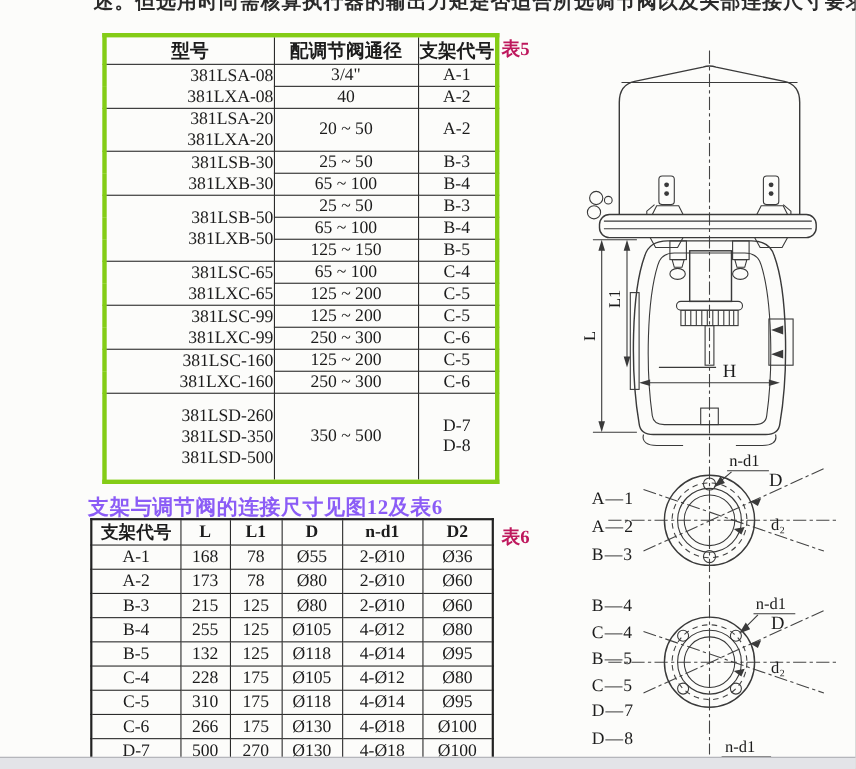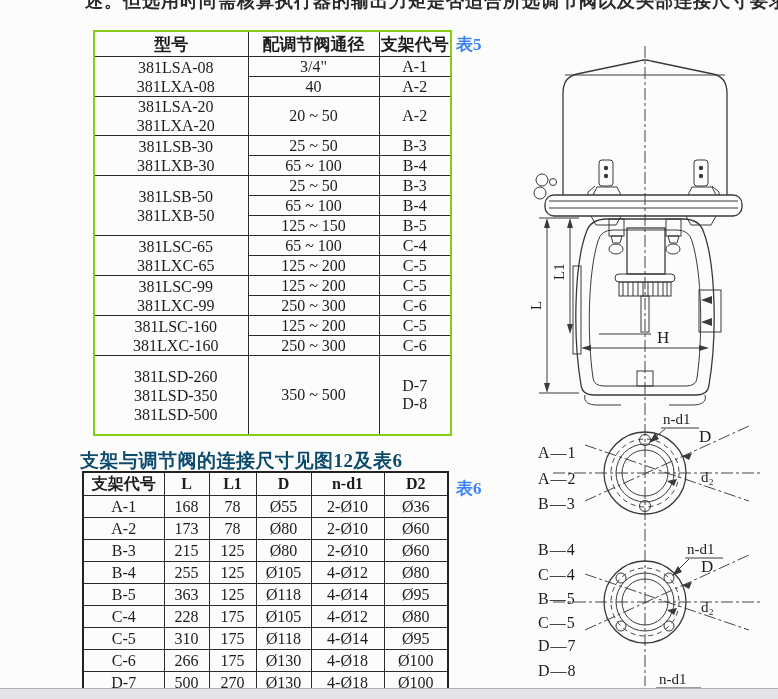--- a/index.html
+++ b/index.html
@@ -5,37 +5,37 @@
   html,body{margin:0;padding:0;background:#9a9a9a;}
   #page{position:relative;width:778px;height:699px;overflow:hidden;background:#fcfcfa;
         font-family:"Liberation Serif",serif;color:#1c1c1c;}
   
   .top-clip{position:absolute;left:85px;top:-11px;width:692px;white-space:nowrap;
             font:bold 18px "Liberation Serif",serif;letter-spacing:1px;color:#2a2a2a;}
   
   table{border-collapse:collapse;table-layout:fixed;position:absolute;
         font:16px "Liberation Serif",serif;color:#1c1c1c;}
   th,td{border:1px solid #2b2b2b;text-align:center;padding:0;overflow:hidden;}
-  .t5{left:93px;top:30px;width:357px;border:2px solid #84cc16;}
+  .t5{left:93px;top:30px;width:357px;border:4px solid #84cc16;}
   .t5 th{font-weight:bold;font-size:17px;height:24px;}
   .t5 td{height:19px;}
-  .t5 .model{text-align:center;padding-left:9px;line-height:19px;margin-top:16px;}
+  .t5 .model{text-align:right;padding-left:9px;line-height:19px;margin-top:16px;}
   .pre{white-space:pre-line;}
   .lh30{line-height:30px;}
   .lh26{line-height:26px;}
   tr.h38 td{height:37px;}
   tr.h78 td{height:78px;}
   .t6{left:82px;top:471px;width:365px;border:2px solid #222;}
   .t6 th{font-weight:bold;font-size:16px;height:22px;}
   .t6 td{height:21px;}
-  .tag{position:absolute;font:bold 17px "Liberation Serif",serif;color:#3b82f6;}
+  .tag{position:absolute;font:bold 17px "Liberation Serif",serif;color:#be185d;}
   .tag5{left:456px;top:33px;}
   .tag6{left:456px;top:477px;}
   .caption{position:absolute;left:80px;top:448px;font:bold 19px "Liberation Serif",serif;
-           letter-spacing:.5px;color:#0c4a6e;}
+           letter-spacing:.5px;color:#8b5cf6;}
   
   .watermark{position:absolute;left:262px;top:384px;display:flex;align-items:center;
              opacity:.6;pointer-events:none;}
   .wm-text{font:bold 46px "Liberation Serif",serif;color:#5b7cc9;letter-spacing:3px;
            -webkit-text-stroke:1px #7d97d6;}
   
   .figure{position:absolute;left:515px;top:38px;}
   .s{stroke:#3a3a3a;stroke-width:1.3;fill:none;}
   .s1{stroke:#3a3a3a;stroke-width:1;fill:none;}
   .cl{stroke:#444;stroke-width:1;fill:none;stroke-dasharray:12 3 3 3;}
@@ -195,21 +195,21 @@
     <tr>
       <td>B-4</td>
           <td>255</td>
           <td>125</td>
           <td>Ø105</td>
           <td>4-Ø12</td>
           <td>Ø80</td>
     </tr>
     <tr>
       <td>B-5</td>
-          <td>363</td>
+          <td>132</td>
           <td>125</td>
           <td>Ø118</td>
           <td>4-Ø14</td>
           <td>Ø95</td>
     </tr>
     <tr>
       <td>C-4</td>
           <td>228</td>
           <td>175</td>
           <td>Ø105</td>

